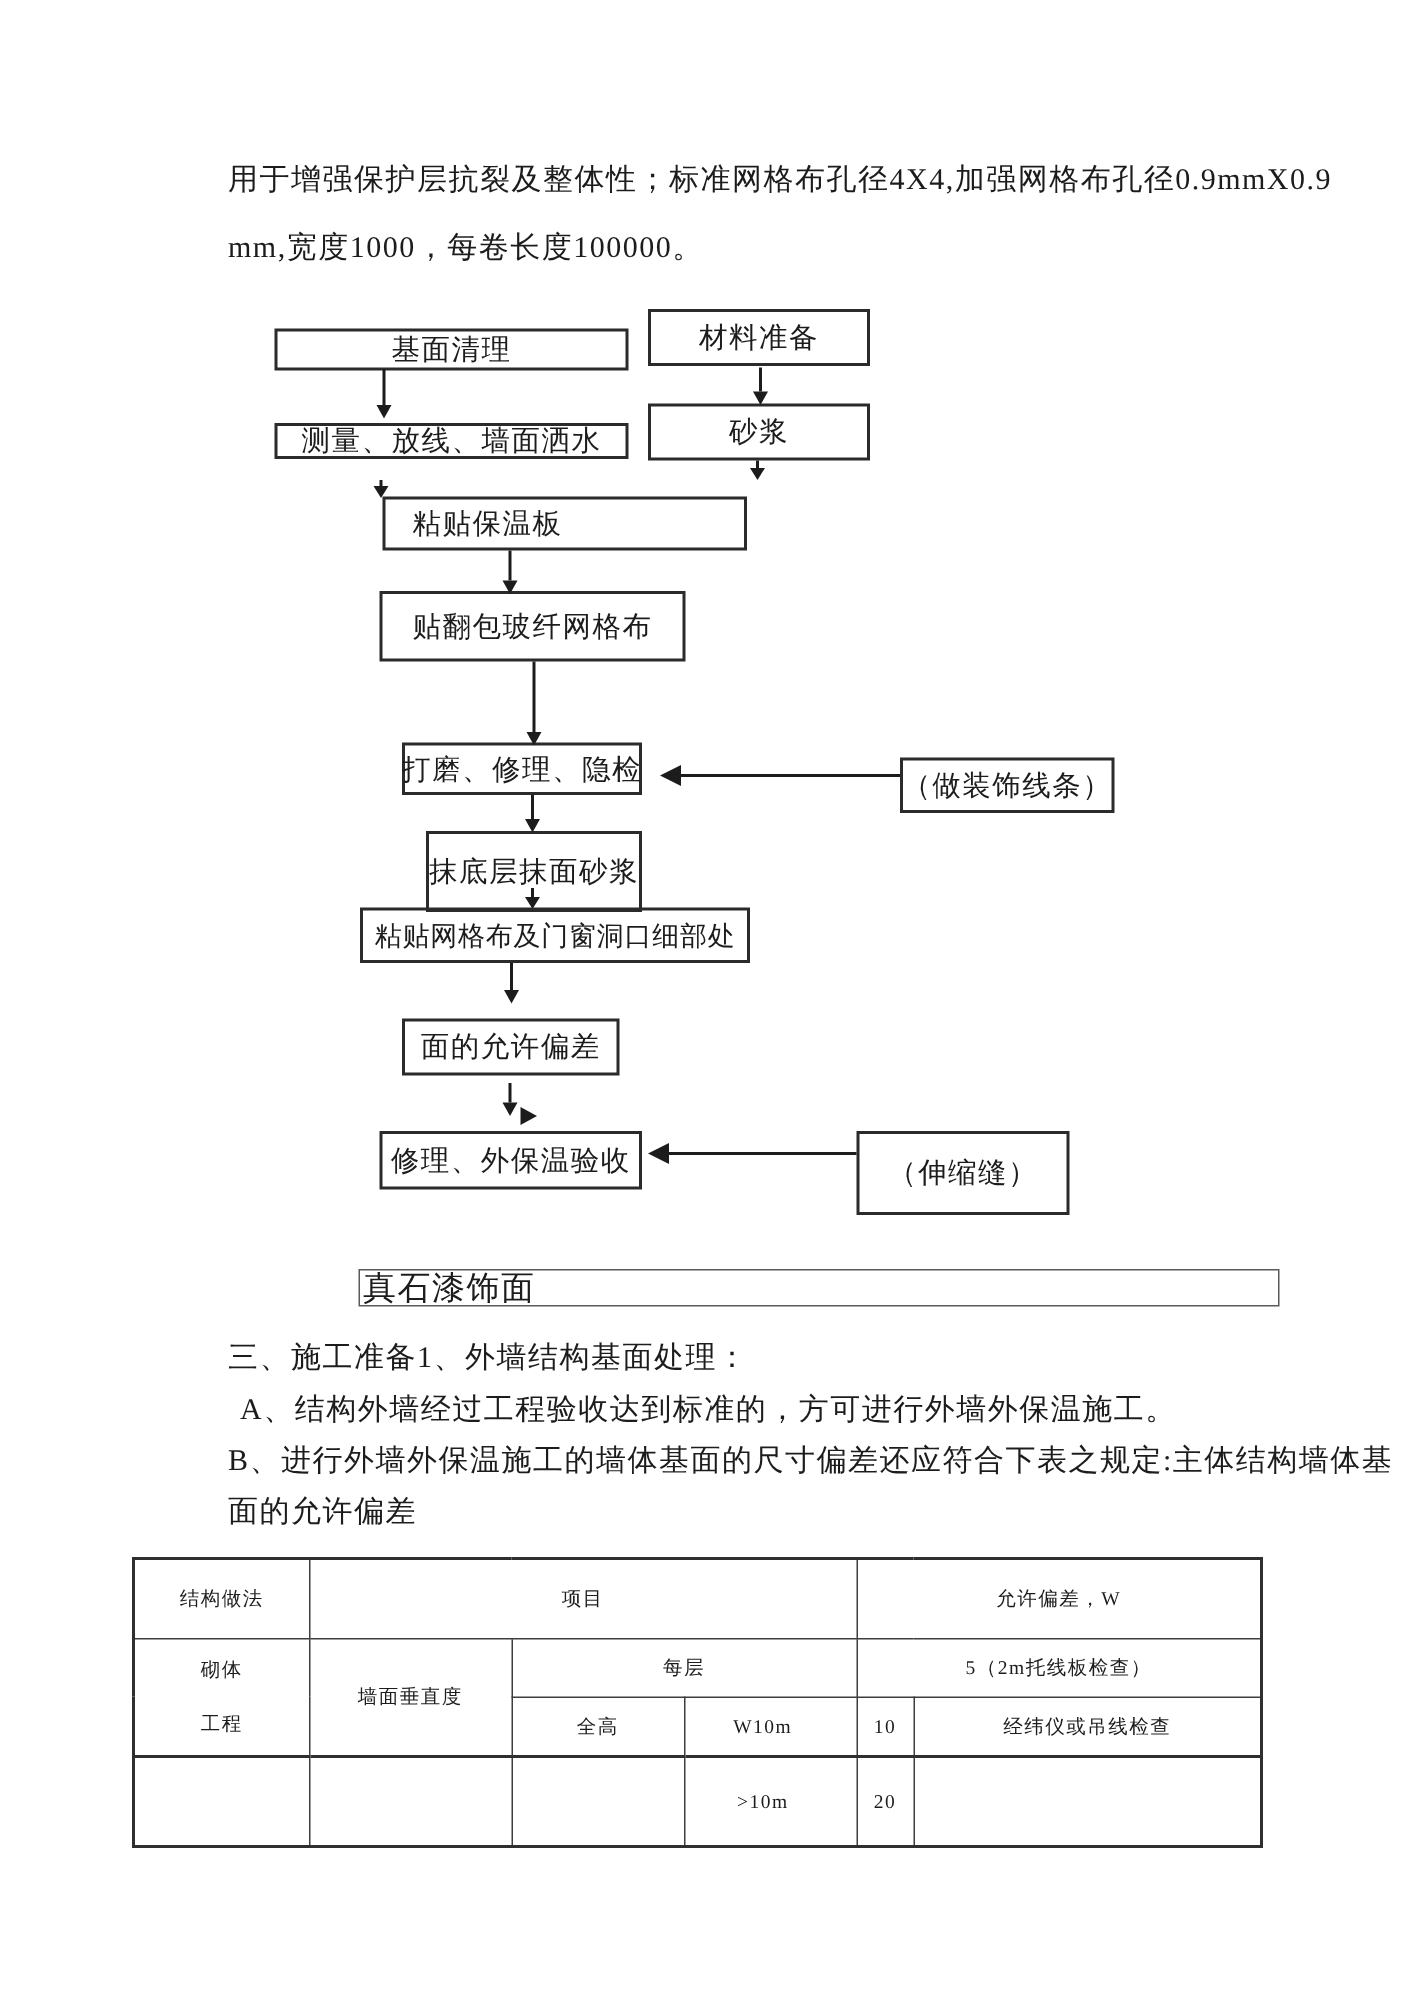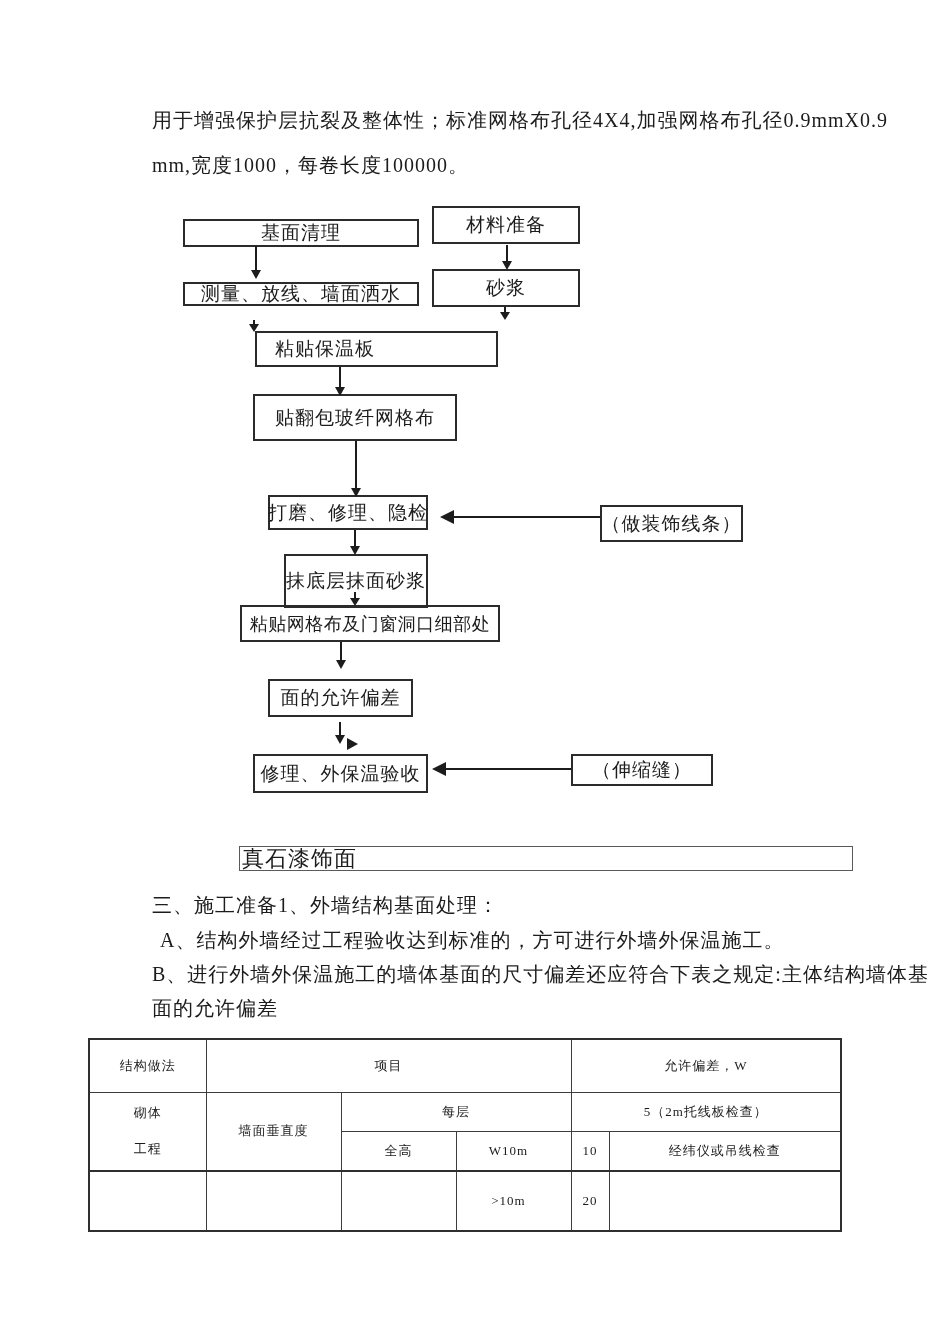--- a/index.html
+++ b/index.html
@@ -50,21 +50,21 @@
   <div class="fbox" style="left:183px;top:282px;width:236px;height:24px;">测量、放线、墙面洒水</div>
   <div class="fbox" style="left:432px;top:269px;width:148px;height:38px;">砂浆</div>
   <div class="fbox left" style="left:255px;top:331px;width:243px;height:36px;">粘贴保温板</div>
   <div class="fbox" style="left:253px;top:394px;width:204px;height:47px;">贴翻包玻纤网格布</div>
   <div class="fbox" style="left:268px;top:495px;width:160px;height:35px;">打磨、修理、隐检</div>
   <div class="fbox" style="left:600px;top:505px;width:143px;height:37px;">（做装饰线条）</div>
   <div class="fbox" style="left:284px;top:554px;width:144px;height:54px;">抹底层抹面砂浆</div>
   <div class="fbox small" style="left:240px;top:605px;width:260px;height:37px;text-align:center;">粘贴网格布及门窗洞口细部处</div>
   <div class="fbox" style="left:268px;top:679px;width:145px;height:38px;">面的允许偏差</div>
   <div class="fbox" style="left:253px;top:754px;width:175px;height:39px;">修理、外保温验收</div>
-  <div class="fbox" style="left:571px;top:754px;width:142px;height:32px;">（伸缩缝）</div>
+  <div class="fbox" style="left:571px;top:754px;width:142px;height:56px;">（伸缩缝）</div>
   <div class="stone" style="left:239px;top:846px;width:614px;height:25px;">真石漆饰面</div>
 
   <div class="txt" style="left:122px;top:893px;">三、施工准备1、外墙结构基面处理：</div>
   <div class="txt" style="left:130px;top:928px;">A、结构外墙经过工程验收达到标准的，方可进行外墙外保温施工。</div>
   <div class="txt" style="left:122px;top:962px;">B、进行外墙外保温施工的墙体基面的尺寸偏差还应符合下表之规定:主体结构墙体基</div>
   <div class="txt" style="left:122px;top:996px;">面的允许偏差</div>
 
   <table class="spec">
     <colgroup>
       <col style="width:117px">

